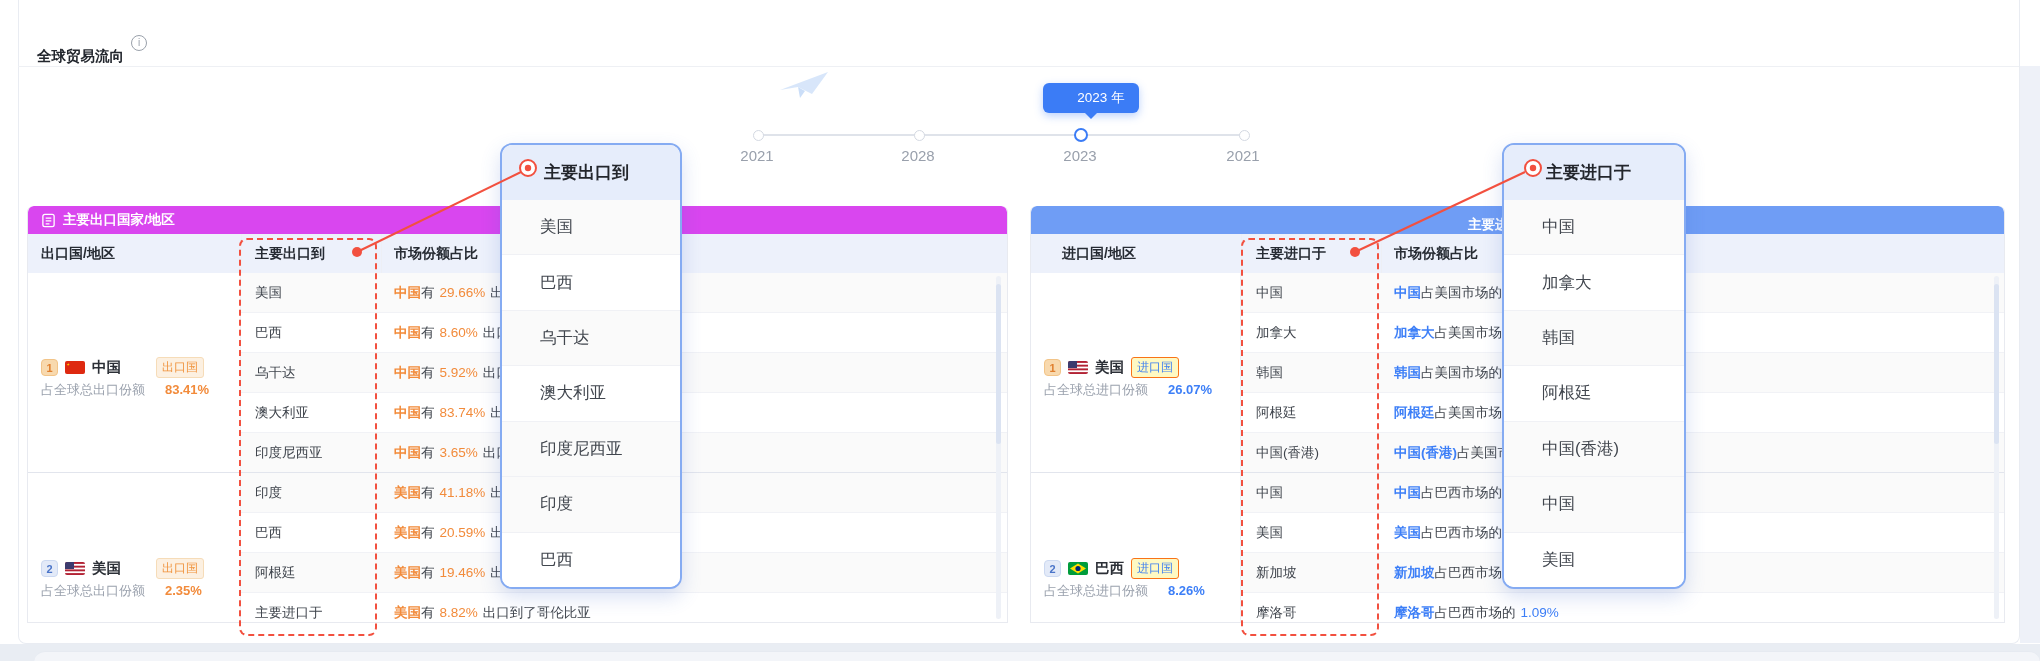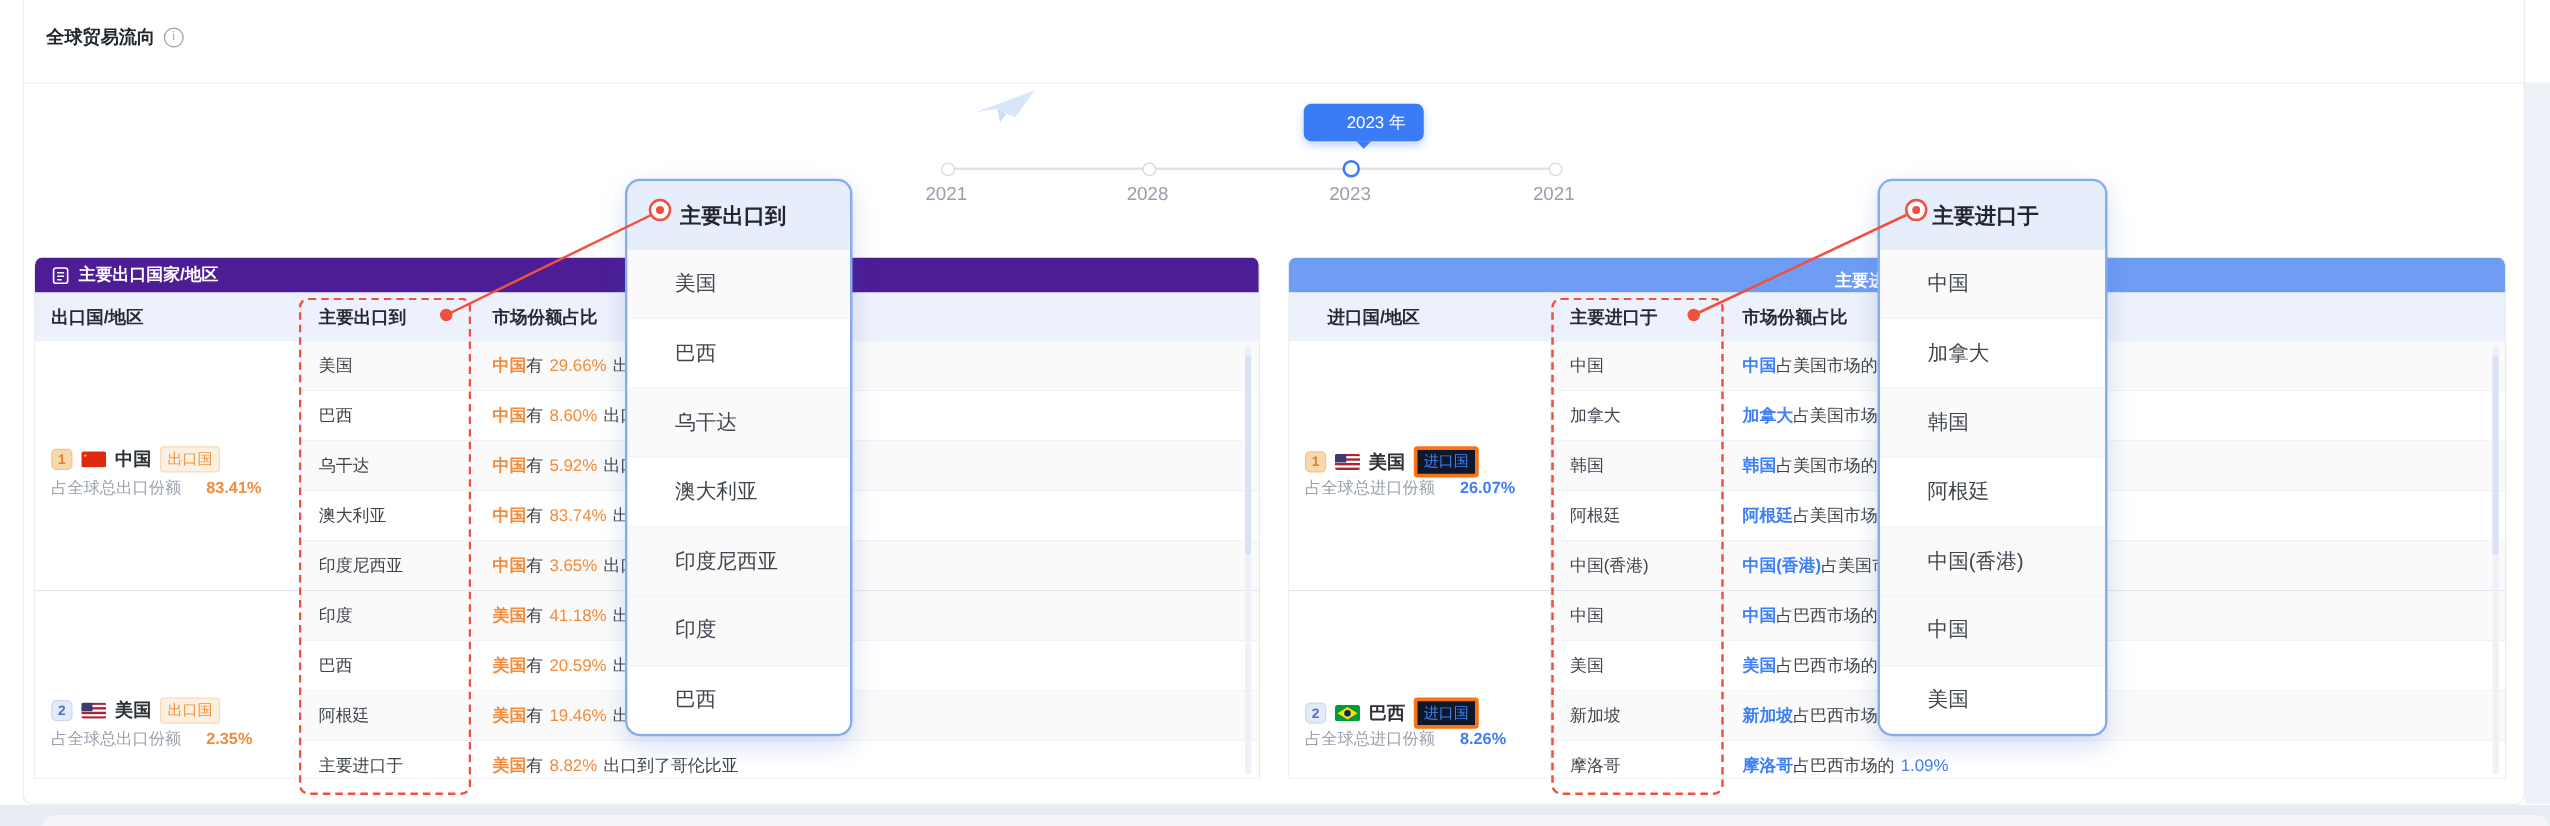--- a/index.html
+++ b/index.html
@@ -7,21 +7,21 @@
        font-family:"Liberation Sans","DejaVu Sans",sans-serif;color:#33383f;}
   .abs{position:absolute;}
   
   .card{left:18px;top:0;width:2000px;height:643px;background:#fff;
         border-left:1px solid #e9ecf2;border-right:1px solid #e9ecf2;border-bottom:1px solid #e9ecf2;
         border-radius:0 0 8px 8px;}
   .right-strip{left:2020px;top:66px;width:20px;height:577px;background:#eef1f8;}
   .bottom-strip{left:0;top:644px;width:2040px;height:17px;background:#e9edf3;}
   .next-card{left:34px;top:651px;width:2006px;height:10px;background:#f3f5f9;border-radius:12px 12px 0 0;border-top:1px solid #e6eaf1;}
   .title-row{left:37px;top:20px;display:flex;align-items:center;gap:7px;}
-  .page-title{font-size:14.5px;font-weight:600;color:#23272e;}
+  .page-title{font-size:14.5px;font-weight:600;color:#23272e;margin-top:27px;}
   .info-icon{width:14px;height:14px;border:1px solid #9aa1ab;border-radius:50%;
              color:#9aa1ab;font-size:10px;line-height:13px;text-align:center;font-style:normal;}
   .divider{left:18px;top:66px;width:2001px;height:1px;background:#eef0f4;}
   
   .tl-track{left:757px;top:134px;width:486px;height:2px;background:#dfe3ea;border-radius:1px;}
   .tl-dot{width:9px;height:9px;border-radius:50%;background:#fff;border:1.5px solid #d4d9e2;top:130px;}
   .tl-dot.active{width:10px;height:10px;border:2.5px solid #3b7cf6;top:128px;}
   .tl-year{top:147px;width:64px;text-align:center;font-size:15px;color:#99a0ac;}
   .tooltip{left:1043px;top:83px;width:76px;height:30px;background:#3b7cf6;border-radius:6px;
            color:#fff;font-size:13.5px;display:flex;align-items:center;justify-content:center;
@@ -29,21 +29,21 @@
   .tooltip:after{content:"";position:absolute;left:50%;top:100%;margin-left:-6px;
            border:6px solid transparent;border-top-color:#3b7cf6;}
   .plane{left:778px;top:70px;opacity:.45;}
   
   .tbl{top:206px;height:417px;overflow:hidden;border-radius:6px 6px 0 0;
        border:1px solid #e8eaf0;border-top:none;box-sizing:border-box;background:#fff;}
   .tbl.lt{left:27px;width:981px;}
   .tbl.rt{left:1030px;width:975px;}
   .tbl-head{position:absolute;left:0;top:0;right:0;height:28px;display:flex;align-items:center;
             gap:7px;padding-left:13px;border-radius:6px 6px 0 0;color:#fff;font-size:13.5px;font-weight:600;}
-  .lt .tbl-head{background:#4c1d95;align-items:center;}
+  .lt .tbl-head{background:#d946ef;align-items:center;}
   .rt .tbl-head{background:#6f9df5;flex-direction:column;}
   .col-head{position:absolute;left:0;top:28px;right:0;height:39px;background:#edf1fb;
             border-bottom:1px solid #e2e6ef;font-size:14px;font-weight:600;color:#262b33;}
   .col-head span{position:absolute;top:0;line-height:39px;}
   .lt .h1{left:13px;} .lt .h2{left:227px;} .lt .h3{left:366px;}
   .rt .h1{left:31px;} .rt .h2{left:225px;} .rt .h3{left:363px;}
   .vline{position:absolute;top:28px;bottom:0;width:1px;background:#edeff5;}
   .lt .v1{left:213px;} .lt .v2{left:353px;}
   .rt .v1{left:210px;} .rt .v2{left:350px;}
   .trow{position:absolute;left:0;right:0;height:40px;box-sizing:border-box;
@@ -67,22 +67,22 @@
   .gshare{position:absolute;left:13px;font-size:13px;color:#9aa1ad;white-space:nowrap;}
   .g1 .gshare{top:108px;} .g2 .gshare{top:109px;}
   .gshare b{font-weight:700;margin-left:20px;}
   .gname{font-size:14.5px;font-weight:600;color:#2b2f36;}
   .rank{width:17px;height:17px;border-radius:4px;font-size:11px;font-weight:700;
         display:flex;align-items:center;justify-content:center;}
   .rank.r1{background:#f8d9ae;color:#e07f2e;border:1px solid #f2c488;box-sizing:border-box;}
   .rank.r2{background:#e3eaf8;color:#4a74c8;border:1px solid #ccd9f1;box-sizing:border-box;}
   .flag{width:20px;height:13px;border-radius:2px;overflow:hidden;box-shadow:0 0 0 1px rgba(0,0,0,.07) inset;display:inline-flex;}
   .role{font-size:12px;padding:1px 5px;border-radius:3px;}
-  .role.ro{color:#f0943f;background:#fcf0e1;border:1px solid #f6dcb8;}
-  .role.rb{color:#4080f0;background:#0f172a;border:3px solid #f97316;}
+  .role.ro{color:#f0943f;background:#fcf0e1;border:1px solid #f6dcb8;margin-left:28px;}
+  .role.rb{color:#4080f0;background:#fef9c3;border:1px solid #f97316;}
   
   .scroll-track{position:absolute;top:70px;bottom:3px;width:5px;background:#eef1f7;border-radius:3px;z-index:3;}
   .lt .scroll-track{right:6px;} .rt .scroll-track{right:5px;}
   .scroll-thumb{position:absolute;left:0;top:8px;width:5px;height:160px;background:#dbe3f2;border-radius:3px;}
   
   .dash{border:2px dashed #f2503f;border-radius:8px;z-index:5;box-sizing:border-box;}
   .dash.left{left:239px;top:238px;width:138px;height:398px;}
   .dash.right{left:1241px;top:238px;width:138px;height:398px;}
   
   .popup{top:143px;width:182px;height:446px;background:#fff;border:2px solid #85abf2;border-radius:12px;

